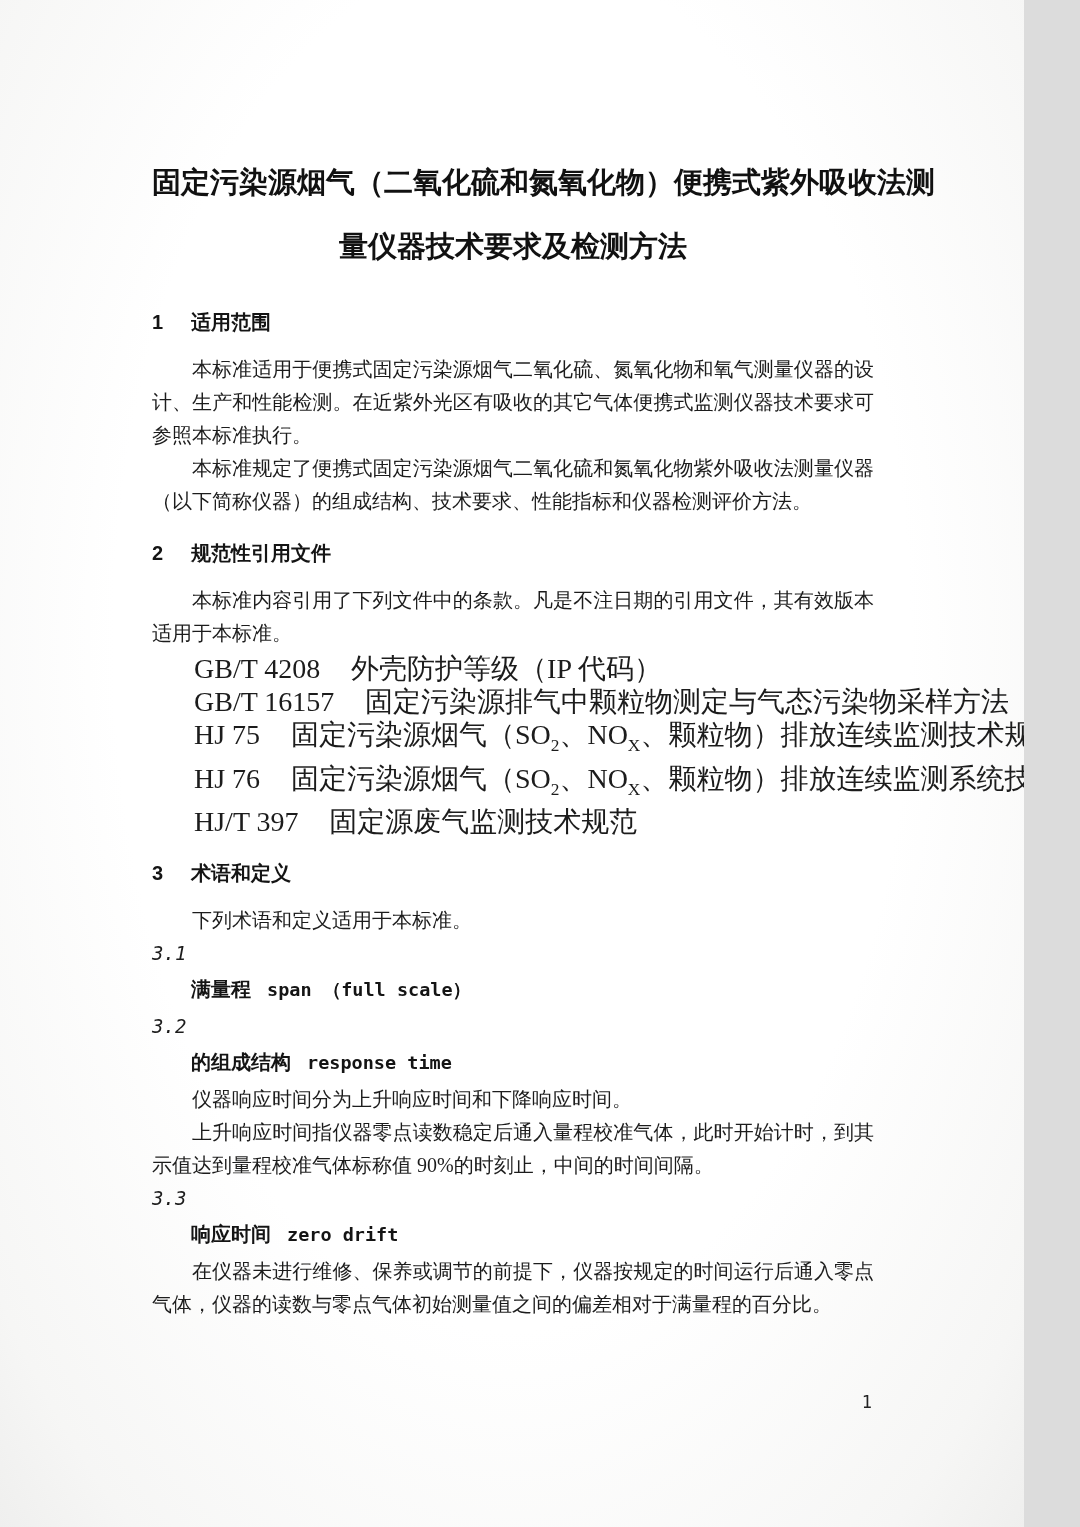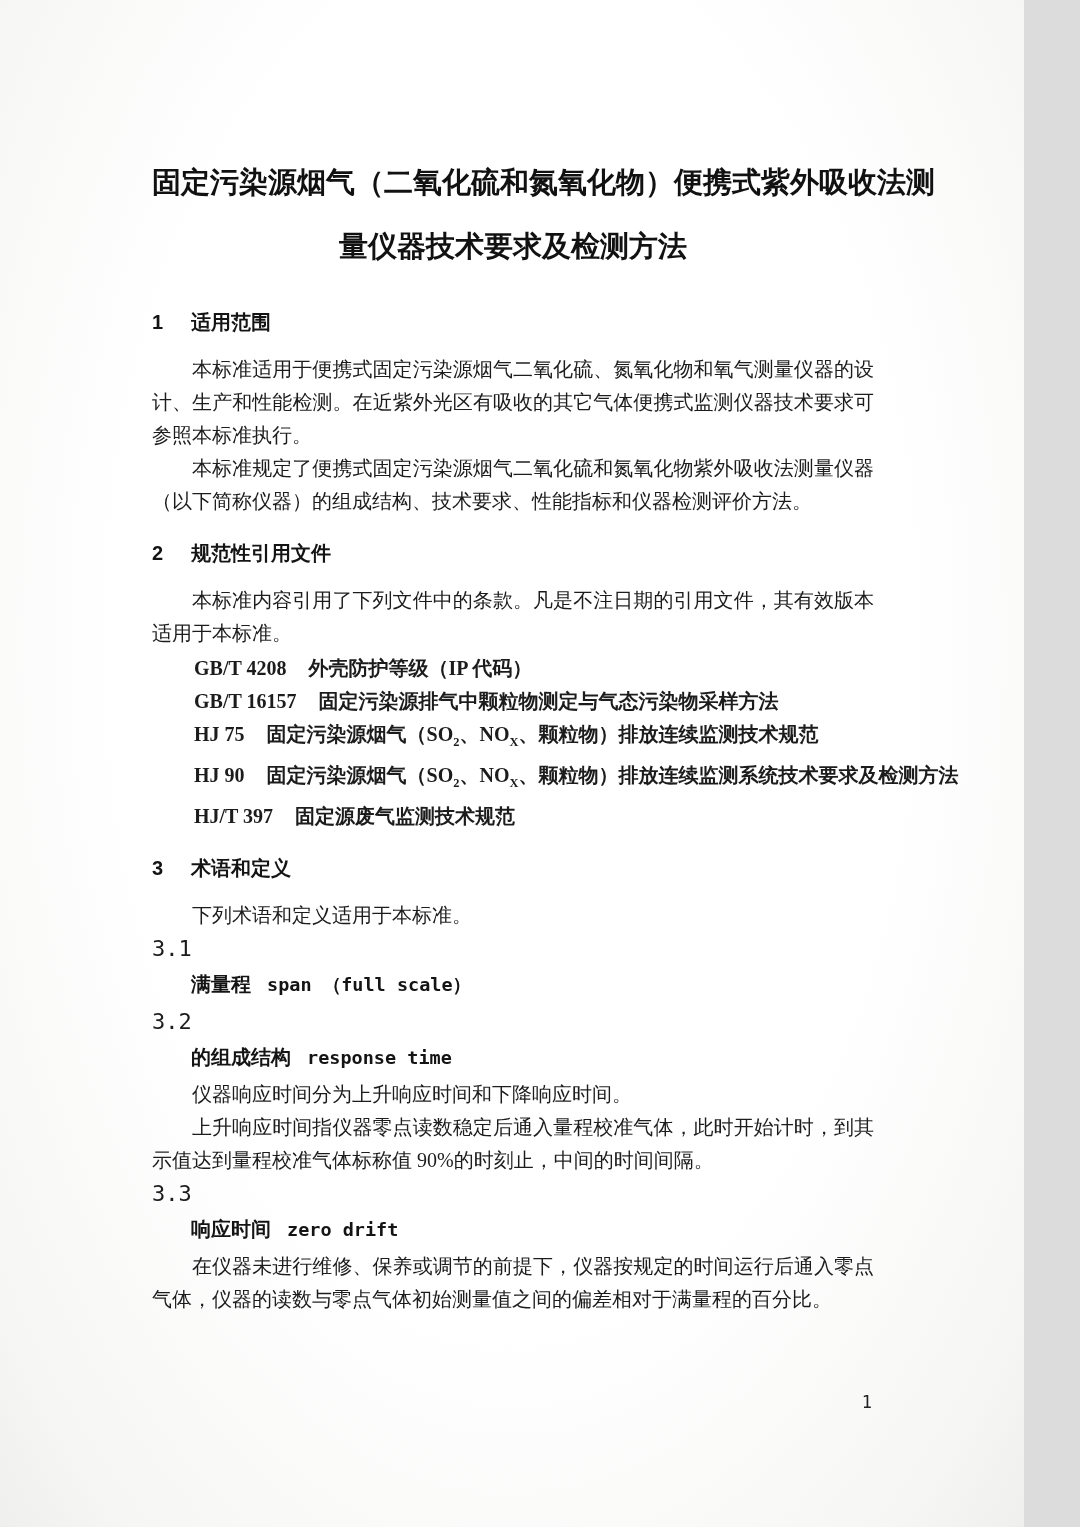--- a/index.html
+++ b/index.html
@@ -41,32 +41,32 @@
   .body-para {
     font-size:20px;
     line-height:33px;
     text-align:justify;
     text-indent:2em;
     color:#1c1c1c;
   }
   .ref-list { margin-top:2px; }
   .ref-item {
     padding-left:42px;
-    font-size:20px;
+    font-size:28px;
     line-height:33px;
     white-space:nowrap;
-    font-weight:bold;
   }
   .ref-code { margin-right:1.1em; }
   .ref-title sub, .ref-title .sub { font-size:0.62em; }
   .term-num {
     font-family:"DejaVu Sans Mono", monospace;
-    font-size:22px;
+    font-size:19px;
     line-height:33px;
     color:#1c1c1c;
+    font-style:italic;
   }
   .term-name {
     padding-left:39px;
     line-height:38px;
   }
   .term-zh {
     font-family:"Liberation Sans", sans-serif;
     font-weight:700;
     font-size:20px;
     color:#141414;
@@ -116,21 +116,21 @@
       <div class="ref-item">
         <span class="ref-code">GB/T 4208</span><span class="ref-title">外壳防护等级（IP 代码）</span>
       </div>
       <div class="ref-item">
         <span class="ref-code">GB/T 16157</span><span class="ref-title">固定污染源排气中颗粒物测定与气态污染物采样方法</span>
       </div>
       <div class="ref-item">
         <span class="ref-code">HJ 75</span><span class="ref-title">固定污染源烟气（SO<sub>2</sub>、NO<sub>X</sub>、颗粒物）排放连续监测技术规范</span>
       </div>
       <div class="ref-item">
-        <span class="ref-code">HJ 90</span><span class="ref-title">固定污染源烟气（SO<sub>2</sub>、NO<sub>X</sub>、颗粒物）排放连续监测系统技术要求及检测方法</span>
+        <span class="ref-code">HJ 76</span><span class="ref-title">固定污染源烟气（SO<sub>2</sub>、NO<sub>X</sub>、颗粒物）排放连续监测系统技术要求及检测方法</span>
       </div>
       <div class="ref-item">
         <span class="ref-code">HJ/T 397</span><span class="ref-title">固定源废气监测技术规范</span>
       </div>
     </div>
   </section>
 
   <section>
     <div class="sec-heading">
       <span class="sec-num">3</span>

